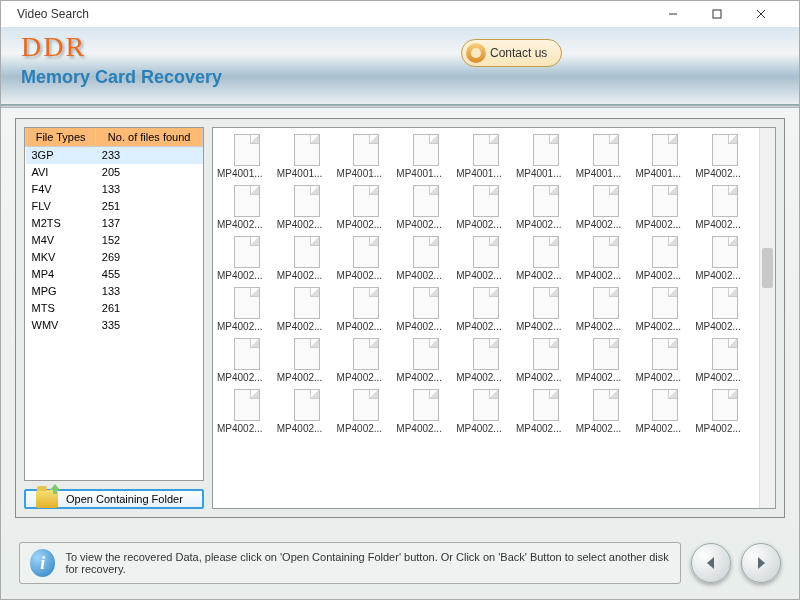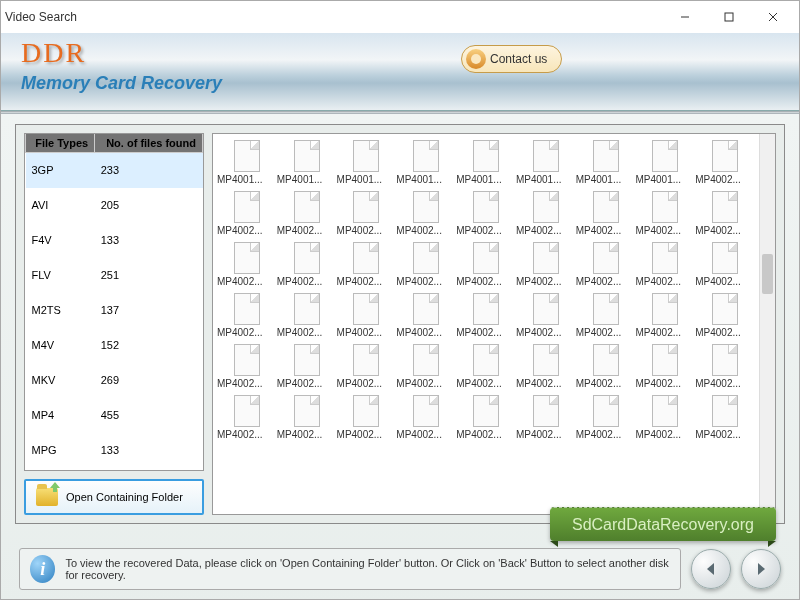--- a/index.html
+++ b/index.html
@@ -1,36 +1,36 @@
 <!DOCTYPE html>
 <html><head>
 <meta charset="utf-8">
 <style>
 *{box-sizing:border-box;margin:0;padding:0;font-family:"Segoe UI",Tahoma,sans-serif}
 body{background:#fff;width:800px;height:600px;overflow:hidden;border:1px solid #aaa}
-.titlebar{height:32px;background:#fff;display:flex;align-items:center;padding:0 4px;font-size:12px;color:#333}
+.titlebar{height:26px;background:#fff;display:flex;align-items:center;padding:0 16px;font-size:12px;color:#333}
 .titlebar .spacer{flex:1}
 .titlebar .winbtn{width:44px;height:26px;display:flex;align-items:center;justify-content:center;color:#333;font-size:12px}
 .titlebar .winbtn svg{width:10px;height:10px}
 .header{height:78px;background:linear-gradient(to bottom,#d8e5ef 0%,#f2f5f7 35%,#bcd0dc 55%,#a8c0cf 65%,#e9eff2 100%);position:relative;padding:4px 20px;border-bottom:1px solid #8aa}
 .brand{font-family:Georgia,serif;font-size:28px;font-weight:normal;color:#e76b1f;letter-spacing:2px;text-shadow:2px 2px 3px rgba(0,0,0,.3)}
-.subtitle{font-size:18px;font-style:italic;font-weight:bold;color:#2a7fb8;margin-top:4px}
+.subtitle{font-size:18px;font-weight:bold;color:#2a7fb8;margin-top:4px}
 .contact-btn{position:absolute;top:12px;left:460px;height:28px;padding:2px 14px 2px 4px;background:linear-gradient(to bottom,#fdf4df,#f8e6ba);border:1px solid #c69c4a;border-radius:14px;display:flex;align-items:center;gap:4px;font-size:12px;color:#333}
 .contact-btn .av{width:20px;height:20px;border-radius:50%;background:linear-gradient(to bottom,#f8d080,#d88a2a);display:flex;align-items:center;justify-content:center}
 .contact-btn .av::after{content:"";width:10px;height:10px;border-radius:50%;background:#fbe8c0}
 .hr-line{height:3px;background:linear-gradient(to bottom,#959ea3,#e1e6e8);border-bottom:1px solid #adb5ba}
 .body-area{padding:10px 14px 6px;height:calc(600px - 26px - 78px - 3px);background:linear-gradient(to bottom,#f0f4f3 0%,#e8eeec 100%)}
 .panel{border:1px solid #8a8a8a;background:#e8edeb;padding:8px;height:400px;display:flex;gap:8px;position:relative}
 .left-col{width:180px;display:flex;flex-direction:column}
 .table-wrap{flex:1;border:1px solid #999;background:#fff;overflow:hidden}
 table{width:100%;border-collapse:collapse;font-size:11px}
-th{background:#737373;font-weight:bold;text-align:right;padding:3px 6px;border:1px solid #ccc;border-top:none}
-td{padding:0 6px;height:35px;vertical-align:middle}
+th{background:#fdba74;font-weight:normal;text-align:center;padding:3px 6px;border:1px solid #ccc;border-top:none}
+td{padding:0 6px;height:17px;vertical-align:middle}
 tr.sel td{background:#dcefff}
-.folder-btn{margin-top:8px;height:36px;border:2px solid #3a9de0;background:linear-gradient(to bottom,#fefefe,#e6f2f9);display:flex;align-items:center;gap:8px;padding:0 10px;font-size:11px;border-radius:2px}
+.folder-btn{margin-top:8px;height:20px;border:2px solid #3a9de0;background:linear-gradient(to bottom,#fefefe,#e6f2f9);display:flex;align-items:center;gap:8px;padding:0 10px;font-size:11px;border-radius:2px}
 .folder-ico{width:22px;height:18px;background:linear-gradient(to bottom,#f7df76,#e2b22a);border-radius:2px;position:relative}
 .folder-ico::before{content:"";position:absolute;top:-4px;left:1px;width:10px;height:5px;background:#e8c34f;border-radius:2px 2px 0 0}
 .folder-ico::after{content:"";position:absolute;top:-6px;right:-2px;width:10px;height:10px;background:#7fc96c;border-radius:1px;transform:rotate(0deg);clip-path:polygon(50% 0,100% 60%,70% 60%,70% 100%,30% 100%,30% 60%,0 60%)}
 .file-grid{flex:1;border:1px solid #999;background:#fff;position:relative;overflow:hidden}
 .grid-inner{position:absolute;inset:0 16px 0 0;padding:6px 4px;overflow:hidden}
 .frow{display:flex;margin-bottom:6px}
 .fitem{width:60px;font-size:10px;color:#333}
 .fico{width:26px;height:32px;margin:0 auto 2px;border:1px solid #bbb;background:#fafafa;position:relative}
 .fico::after{content:"";position:absolute;top:0;right:0;width:8px;height:8px;background:linear-gradient(135deg,#fff 0 50%,#ddd 50% 100%);border-left:1px solid #ccc;border-bottom:1px solid #ccc}
 .vscroll{position:absolute;right:0;top:0;bottom:0;width:16px;background:#f0f0f0;border-left:1px solid #ddd}
@@ -395,23 +395,20 @@
             <div class="fitem">
               <div class="fico"></div>
               <div>MP4002...</div>
             </div>
           </div>
         </div>
       <div class="vscroll">
         <div class="vthumb"></div>
       </div>
     </div>
-    <div class="green-banner">
-      <span>SdCardDataRecovery.org</span>
-    </div>
   </div>
 
   <div class="footer">
     <div class="info-bar">
       <div class="info-ico">i</div>
       <span>To view the recovered Data, please click on 'Open Containing Folder' button. Or Click on 'Back' Button to select another disk for recovery.</span>
     </div>
     <div class="navbtn">
         <svg viewBox="0 0 16 16">
           <path d="M11 2 L4 8 L11 14 Z" fill="currentColor"></path>

